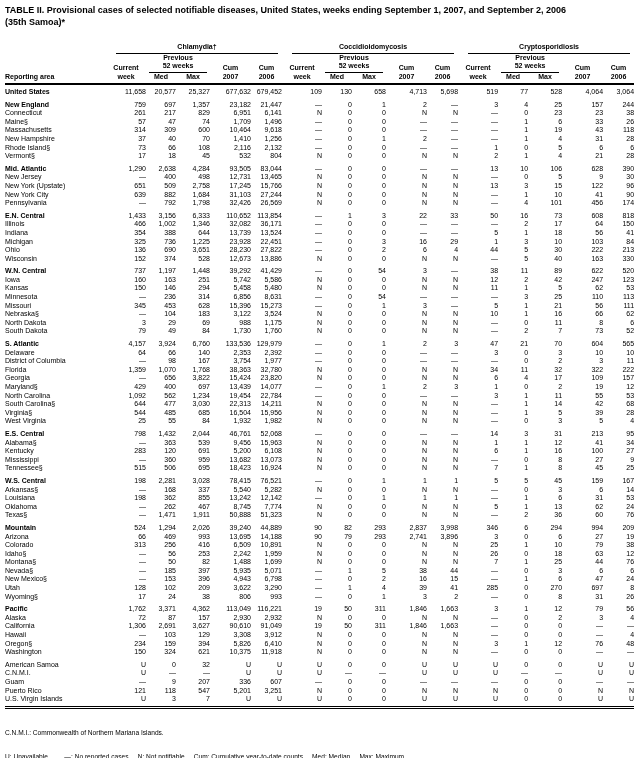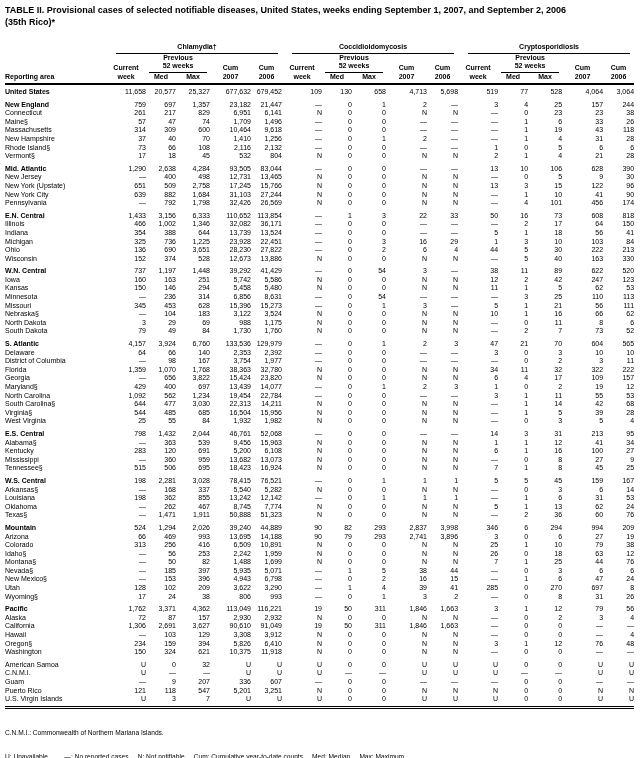--- a/index.html
+++ b/index.html
@@ -32,21 +32,21 @@
   tbody tr:last-child td { border-bottom: 3px double #000; padding-bottom: 2px; }
   .footnotes { margin-top: 4px; font-size: 6.6px; line-height: 8px; white-space: pre-wrap; }
   .footnotes div { margin: 0; }
 </style>
 </head>
 <body>
 
 <div class="page">
   <div class="title">
     <div>TABLE II. Provisional cases of selected notifiable diseases, United States, weeks ending September 1, 2007, and September 2, 2006</div>
-    <div>(35th Rico)*</div>
+    <div>(35th Samoa)*</div>
   </div>
 
   <table>
     <colgroup>
       <col style="width:101px">
       <col style="width:40px">
         <col style="width:30px">
         <col style="width:34px">
         <col style="width:41px">
         <col style="width:31px">

